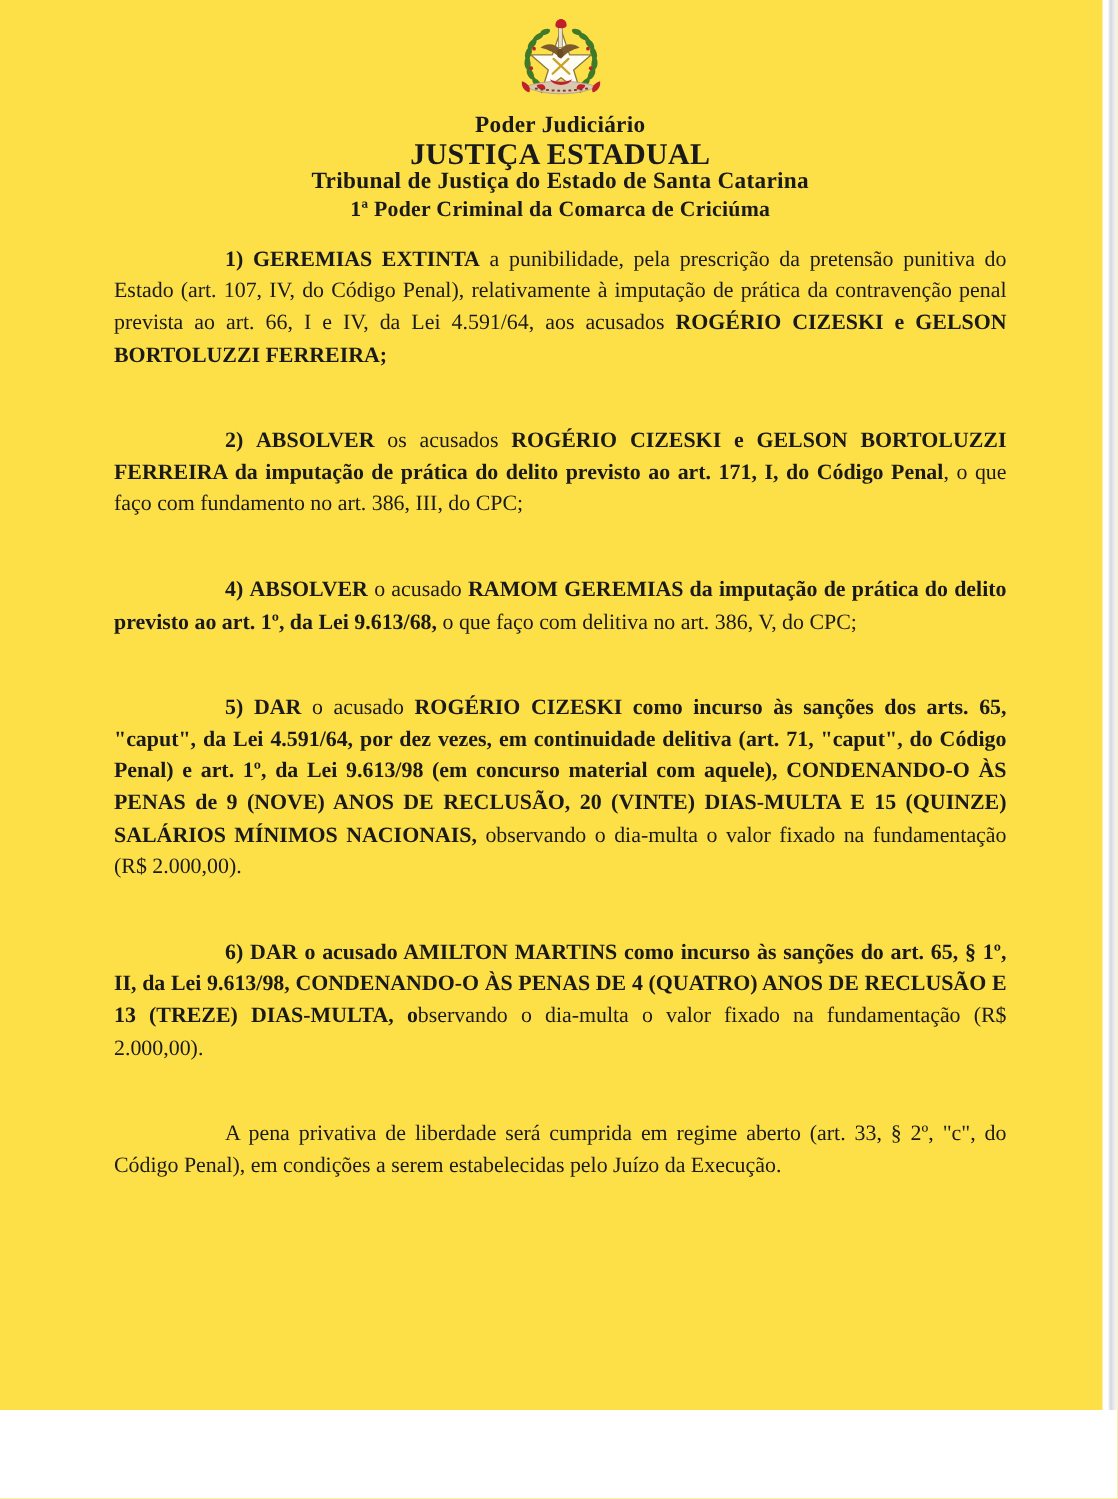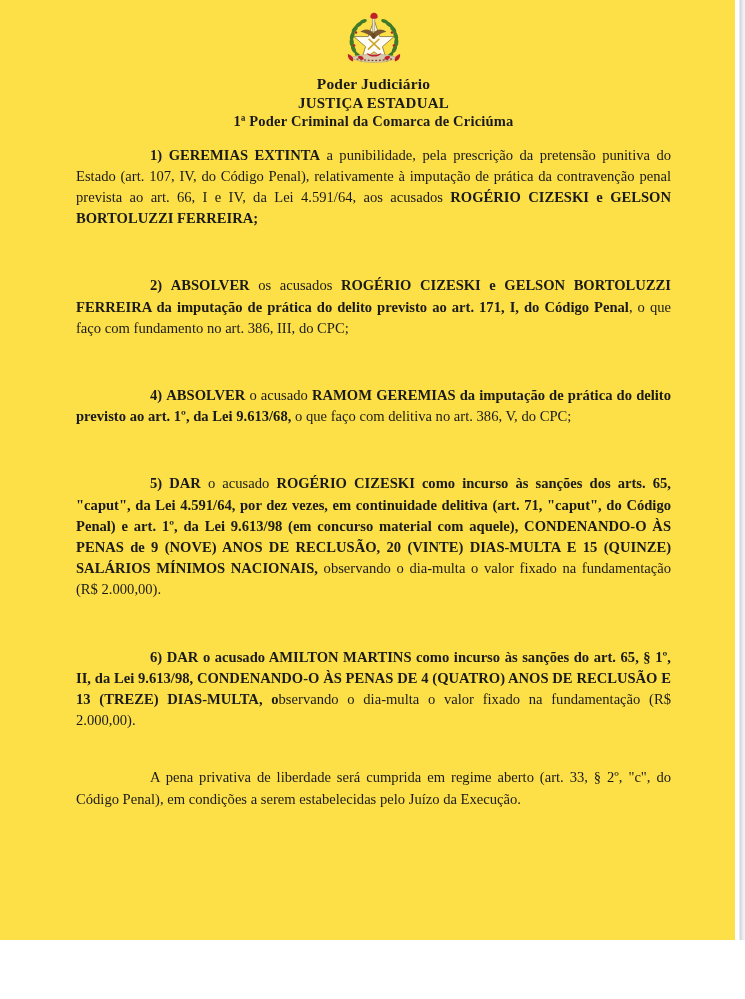--- a/index.html
+++ b/index.html
@@ -56,39 +56,39 @@
   .header-lines {
     margin-top: 4px;
   }
   .header-line {
     font-weight: bold;
     line-height: 18.5px;
     letter-spacing: 0.2px;
     white-space: nowrap;
   }
   .header-line.l1 { font-size: 15.5px; }
-  .header-line.l2 { font-size: 15px; }
+  .header-line.l2 { font-size: 20px; }
   .header-line.l3 { font-size: 15.5px; }
   .header-line.l4 { font-size: 14.5px; }
 
   
   .body-block {
     margin-top: 14px;
   }
   p.para {
     margin: 0;
     font-size: 14.6px;
     line-height: 21.2px;
     text-align: justify;
     text-indent: 74px;
     word-spacing: 0px;
     hyphens: manual;
   }
   p.para.gap-lg { margin-top: 40px; }
-  p.para.gap-xl { margin-top: 46px; }
+  p.para.gap-xl { margin-top: 36px; }
   p.para.gap-md { margin-top: 36px; }
   p.para.gap-first { margin-top: 10px; }
   b, strong { font-weight: bold; }
   .nb { font-weight: normal; }
 </style>
 </head>
 <body>
 
 <div id="page">
   <div id="page-right-edge"></div>
@@ -160,20 +160,21 @@
               <rect x="70" y="84" width="3" height="2"></rect>
                 <rect x="76" y="83" width="3" height="2"></rect>
             </g>
           </g>
         </svg>
       </div>
 
       <div class="header-lines">
         <div class="header-line l1">Poder Judiciário</div>
         <div class="header-line l2">JUSTIÇA ESTADUAL</div>
+        <div class="header-line l3">Tribunal de Justiça do Estado de Santa Catarina</div>
         <div class="header-line l4">1ª Poder Criminal da Comarca de Criciúma</div>
       </div>
     </div>
 
     <div class="body-block">
 
       <p class="para gap-first"><b>1)</b><b>&nbsp;</b><b>GEREMIAS  EXTINTA</b><span class="nb"> a punibilidade, pela prescrição da pretensão punitiva do Estado (art. 107, IV, do Código Penal), relativamente à imputação de prática da contravenção penal  prevista ao art. 66,   I e IV, da Lei 4.591/64, aos acusados </span><b>ROGÉRIO CIZESKI  e GELSON BORTOLUZZI FERREIRA;</b></p>
 
       <p class="para gap-xl"><b>2)</b><b>&nbsp;</b><b>ABSOLVER</b><span class="nb"> os acusados  </span><b>ROGÉRIO CIZESKI  e GELSON BORTOLUZZI FERREIRA  da imputação de prática do delito previsto ao art. 171, I, do Código Penal</b><span class="nb">, o que faço com fundamento no art. 386, III, do CPC;</span></p>
 

